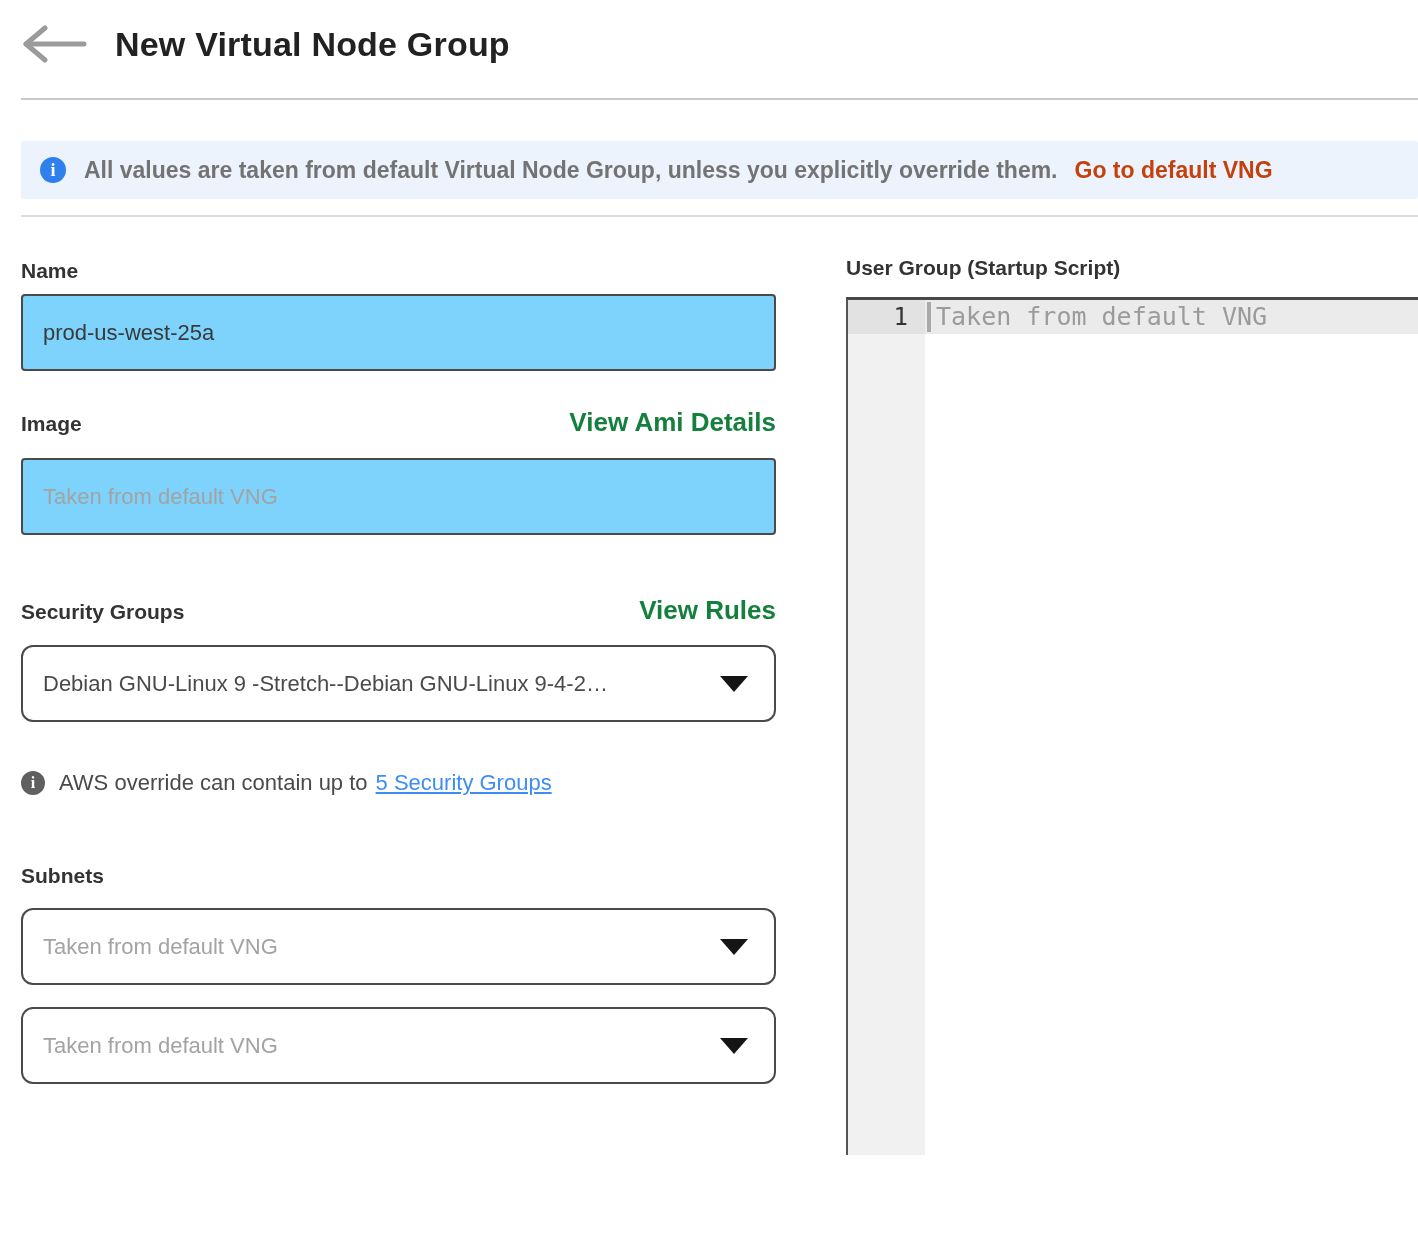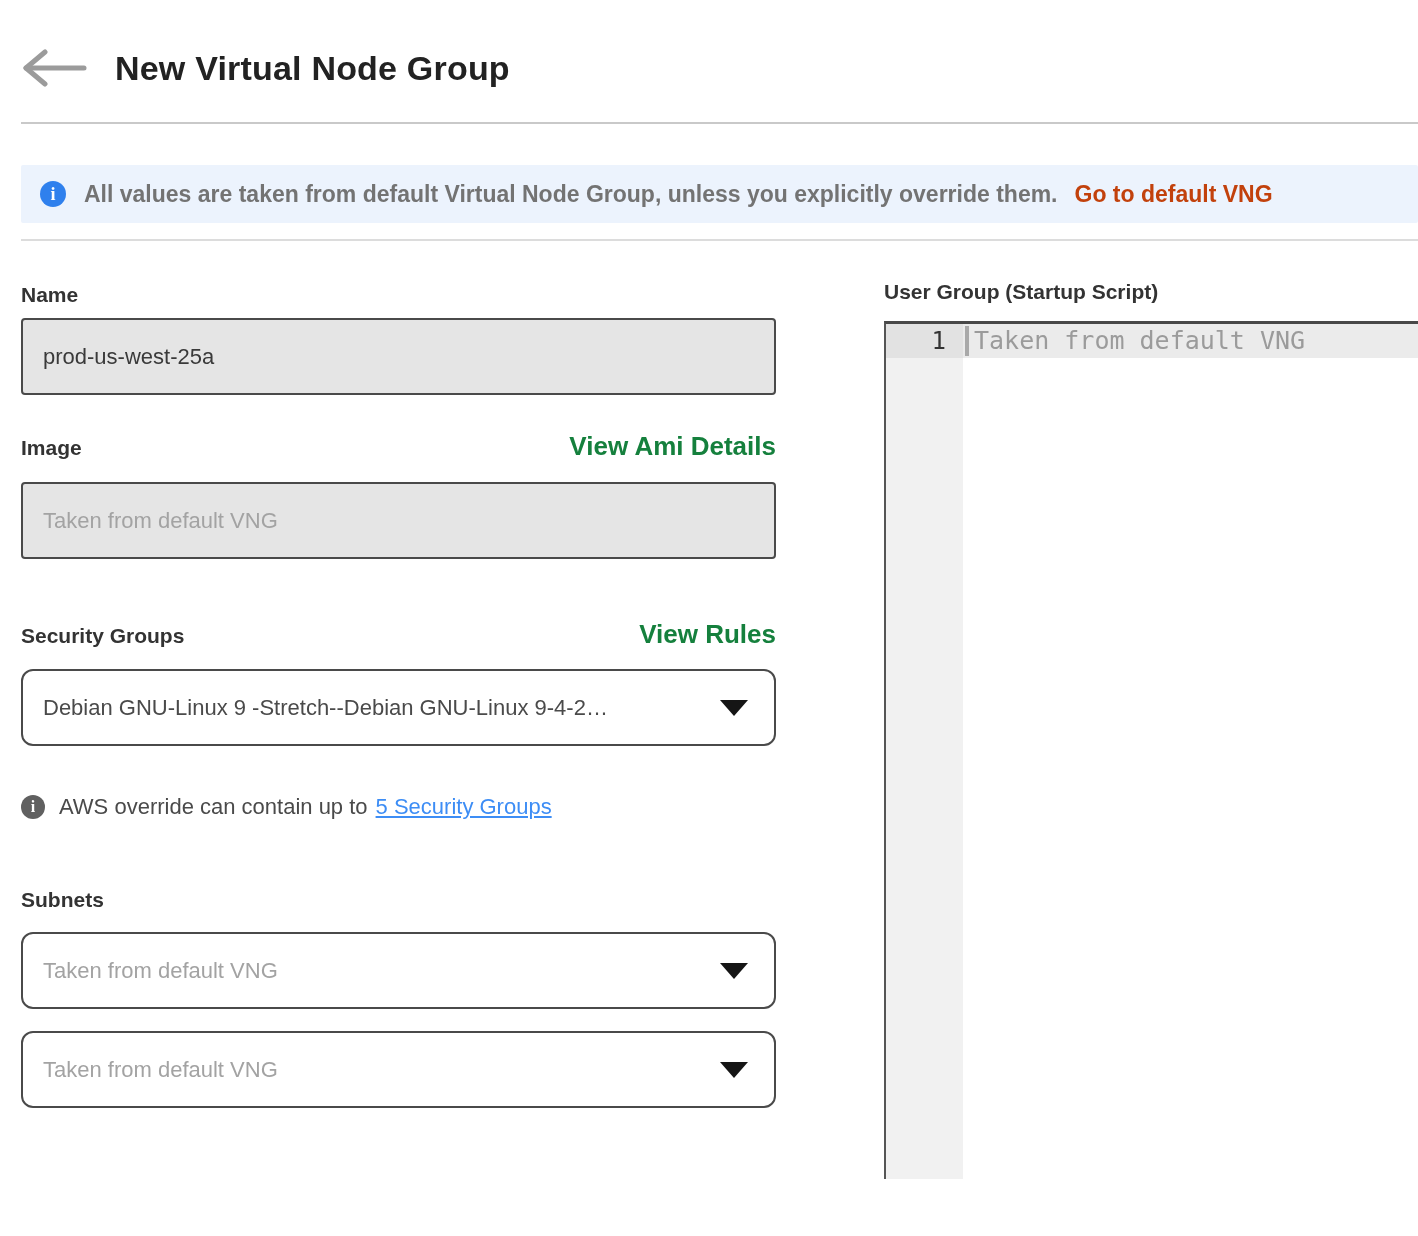--- a/index.html
+++ b/index.html
@@ -1,19 +1,19 @@
 <!DOCTYPE html>
 <html><head>
 <meta charset="utf-8">
 <style>
   * { box-sizing: border-box; margin: 0; padding: 0; }
   html, body { width: 1418px; height: 1236px; overflow: hidden; background: #ffffff; }
   body { font-family: "Liberation Sans", sans-serif; color: #333; }
 
-  .page { position: relative; width: 1418px; height: 1096px; margin-top: 24px; }
+  .page { position: relative; width: 1418px; height: 1096px; }
 
   
   .header { display: flex; align-items: center; padding: 22px 0 0 21px; height: 66px; }
   .back-btn { width: 66px; height: 38px; cursor: pointer; flex-shrink: 0; }
   .page-title { margin-left: 28px; font-size: 34px; font-weight: 700; color: #222; letter-spacing: 0.2px; }
   .divider-header { margin: 32px 0 0 21px; border-top: 2px solid #c9c9c9; }
 
   
   .banner { margin: 41px 0 0 21px; height: 58px; background: #ecf3fd; border-radius: 2px;
             display: flex; align-items: center; padding-left: 19px; }
@@ -25,31 +25,31 @@
   .info-icon.gray { background: #606060; width: 24px; height: 24px; font-size: 16px; }
   .banner-text { margin-left: 18px; font-size: 23px; font-weight: 600; color: #737373; }
   .banner-link { margin-left: 17px; font-size: 23px; font-weight: 600; color: #c2410c;
                  text-decoration: none; cursor: pointer; }
 
   
   .section-title { margin: 49px 0 0 21px; font-size: 27px; font-weight: 400; color: #3d8df5; }
   .divider-section { margin: 16px 0 0 21px; border-top: 2px solid #dcdcdc; }
 
   
-  .columns { display: flex; margin-left: 21px; align-items: flex-start; gap: 38px; }
+  .columns { display: flex; margin-left: 21px; align-items: flex-start; }
   .left-col { width: 755px; flex-shrink: 0; }
   .right-col { margin-left: 70px; flex: 1; min-width: 0; }
 
   
   .field-head { display: flex; justify-content: space-between; align-items: baseline; }
   .field-label { font-size: 21px; font-weight: 600; color: #333; }
   .field-link { font-size: 26px; font-weight: 600; color: #15803d; text-decoration: none; cursor: pointer; }
 
   .text-input { width: 100%; height: 77px; border: 2px solid #4a4a4a; border-radius: 4px;
-                padding: 0 20px; font-size: 22px; color: #3a3a3a; background: #e5e5e5; outline: none;
+                padding: 0 20px; font-size: 22px; color: #3a3a3a; background: #7dd3fc; outline: none;
                 font-family: "Liberation Sans", sans-serif; }
   .text-input::placeholder { color: #a3a3a3; opacity: 1; }
 
   .select-box { width: 100%; height: 77px; border: 2px solid #4a4a4a; border-radius: 12px;
                 display: flex; align-items: center; justify-content: space-between;
                 padding: 0 26px 0 20px; cursor: pointer; background: #fff; }
   .select-value { font-size: 22px; color: #4a4a4a; white-space: nowrap; overflow: hidden;
                   text-overflow: ellipsis; }
   .select-value.placeholder { color: #a3a3a3; }
   .caret { width: 0; height: 0; border-left: 14px solid transparent; border-right: 14px solid transparent;

